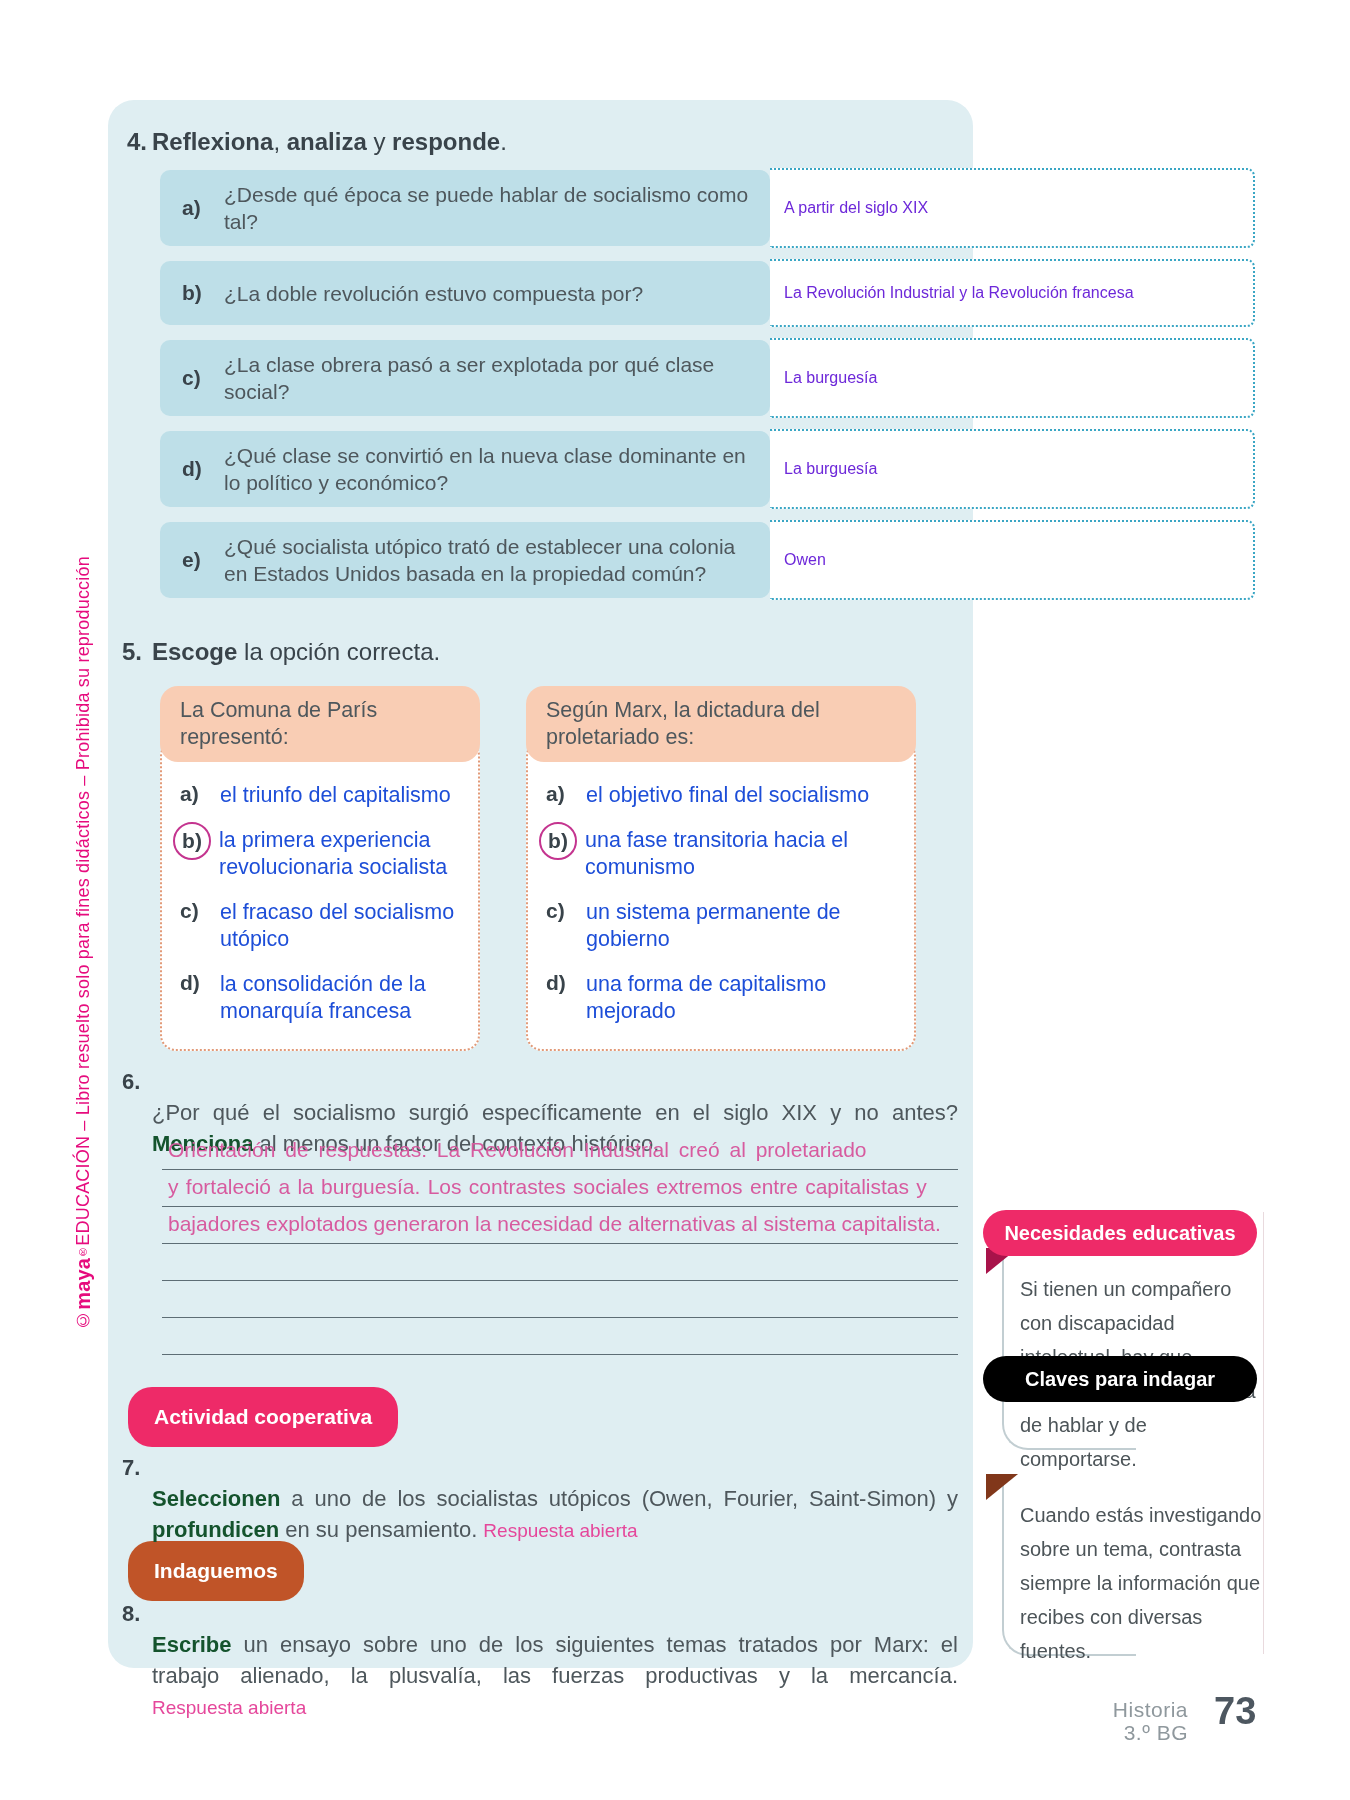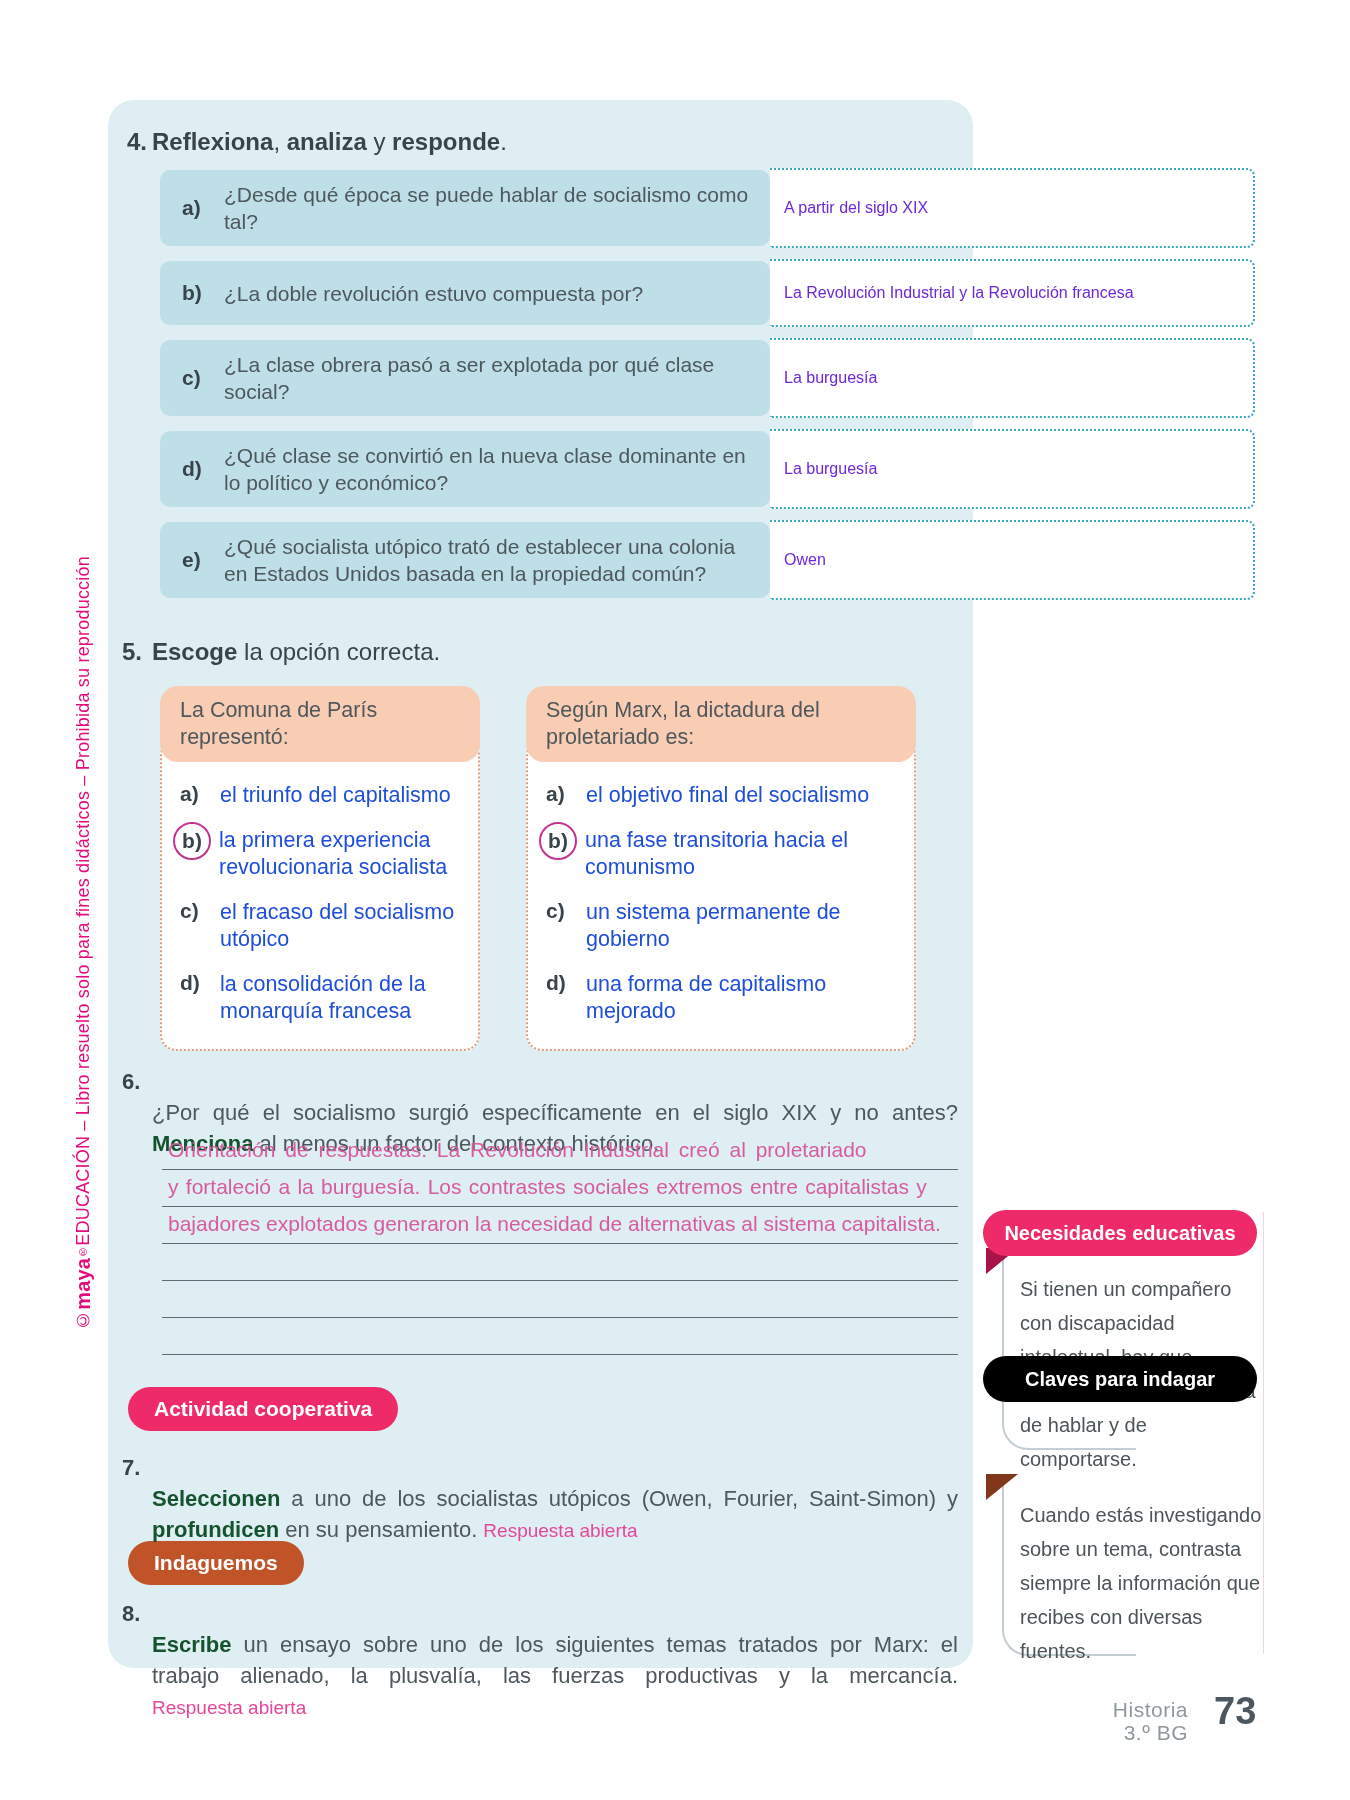--- a/index.html
+++ b/index.html
@@ -59,21 +59,21 @@
   .open-ans{color:#e5479b;font-size:19px;white-space:nowrap;}
 
   
   .anslines{position:absolute;left:162px;top:1133px;width:796px;}
   .ansline{height:36px;border-bottom:1.5px solid #5d6d75;overflow:hidden;}
   .ansline span{display:block;line-height:34px;font-size:21px;color:#d75b9f;padding-left:6px;}
   .ansline:nth-child(1) span{word-spacing:4px;}
   .ansline:nth-child(2) span{word-spacing:1.5px;}
 
   
-  .pill{position:absolute;height:44px;border-radius:24px;display:inline-flex;align-items:center;
+  .pill{position:absolute;height:60px;border-radius:24px;display:inline-flex;align-items:center;
     padding:0 26px;color:#ffffff;font-weight:bold;font-size:21px;white-space:nowrap;}
   .pill.pink{background:#ee2a68;left:128px;top:1387px;}
   .pill.orange{background:#c05428;left:128px;top:1541px;}
 
   
   .note-badge{position:absolute;left:983px;width:274px;height:46px;border-radius:24px;
     display:flex;align-items:center;justify-content:center;color:#fff;font-weight:bold;
     font-size:20px;z-index:2;}
   .note-badge.pink{background:#ee2a68;top:1210px;}
   .note-badge.orange{background:#000000;top:1356px;}

